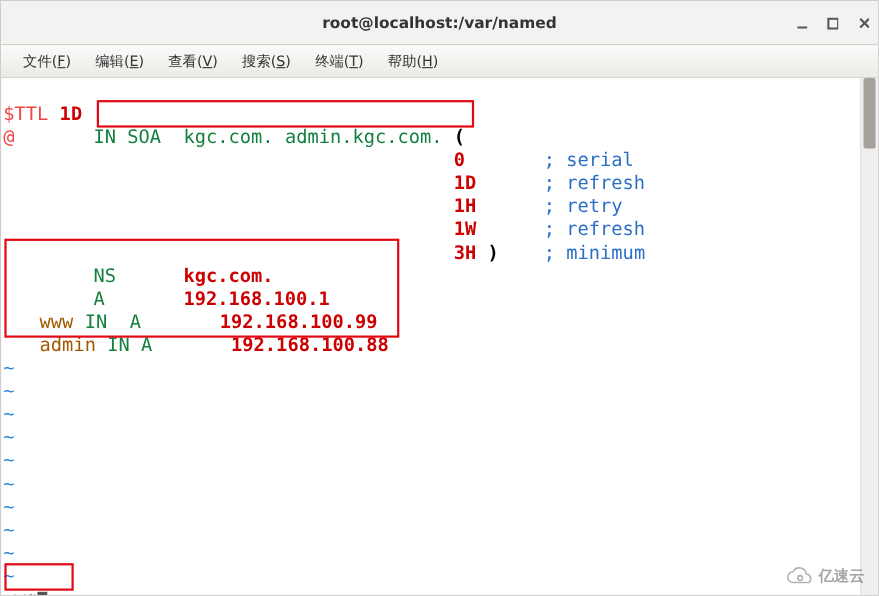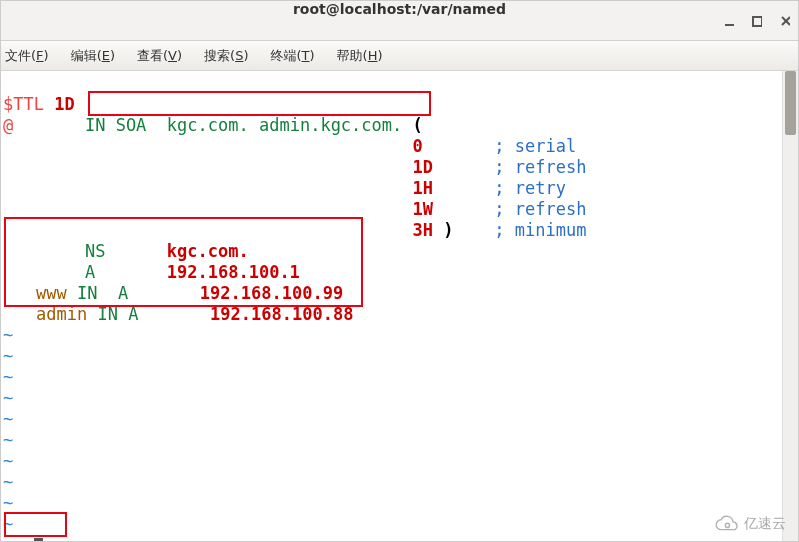--- a/index.html
+++ b/index.html
@@ -1,43 +1,43 @@
 <!DOCTYPE html>
 <html><head>
   <meta charset="utf-8">
   <style>
     * { margin:0; padding:0; box-sizing:border-box; }
     body { width:799px; height:542px; background:#fff; font-family:"DejaVu Sans","Liberation Sans",sans-serif; position:relative; overflow:hidden; border:1px solid #ccc; }
 
-    .titlebar { height:40px; background:#f3f2f1; border-bottom:1px solid #d4d0cc; display:flex; justify-content:center; position:relative; }
+    .titlebar { height:40px; background:#f3f2f1; border-bottom:1px solid #d4d0cc; display:flex; align-items:center; justify-content:center; position:relative; }
     .title-text { font-size:14px; font-weight:bold; color:#333; }
     .win-controls { position:absolute; right:8px; top:0; height:40px; display:flex; align-items:center; gap:18px; }
     .win-btn { width:10px; height:10px; display:inline-flex; align-items:center; justify-content:center; color:#555; cursor:pointer; }
     .win-btn svg { display:block; }
 
-    .menubar { height:30px; background:linear-gradient(#fafaf9,#eceae6); border-bottom:1px solid #d8d5d1; display:flex; align-items:center; padding:0 0; gap:14px; font-size:13px; color:#333; }
+    .menubar { height:30px; background:linear-gradient(#fafaf9,#eceae6); border-bottom:1px solid #d8d5d1; display:flex; align-items:center; padding:0 16px; gap:14px; font-size:13px; color:#333; }
     .menu-item { padding:2px 4px; cursor:pointer; }
     .menu-item .accel { text-decoration:underline; }
 
     .term { position:absolute; left:2px; top:72px; right:18px; bottom:2px; background:#fff; font-family:"DejaVu Sans Mono","Liberation Mono",monospace; font-size:17px; line-height:21px; white-space:pre; }
 
     .scrollbar { position:absolute; right:0; top:70px; bottom:0; width:16px; background:#f0efed; border-left:1px solid #e2e0dc; }
     .thumb { position:absolute; left:2px; right:2px; top:0; height:64px; background:#a5a29c; border-radius:2px; }
 
     .c-yellow { color:#ef4444; }
     .c-red    { color:#cc0000; font-weight:bold; }
     .c-green  { color:#15803d; }
     .c-blue   { color:#2c6fc7; }
     .c-orange { color:#a05a00;margin-left:33px; }
     .c-black  { color:#000; font-weight:bold; }
     .c-dim    { color:#2f89d6; }
 
     .hlbox { position:absolute; border:2px solid #e30613; pointer-events:none; }
 
-    .wm { position:absolute; right:12px; bottom:8px; font-size:14px; color:#777; display:flex; align-items:center; gap:4px; opacity:.65; font-family:inherit; }
+    .wm { position:absolute; right:12px; bottom:8px; font-size:14px; color:#777; display:flex; align-items:center; gap:4px; opacity:.65; font-family:inherit;font-weight:bold; }
     .cloud-ico{ width:28px; height:18px; }
 
     .cursor { display:inline-block; width:9px; height:17px; background:#555; vertical-align:text-bottom; }
   </style>
 </head>
 <body>
 
 <div class="titlebar">
   <span class="title-text">root@localhost:/var/named</span>
   <div class="win-controls">

